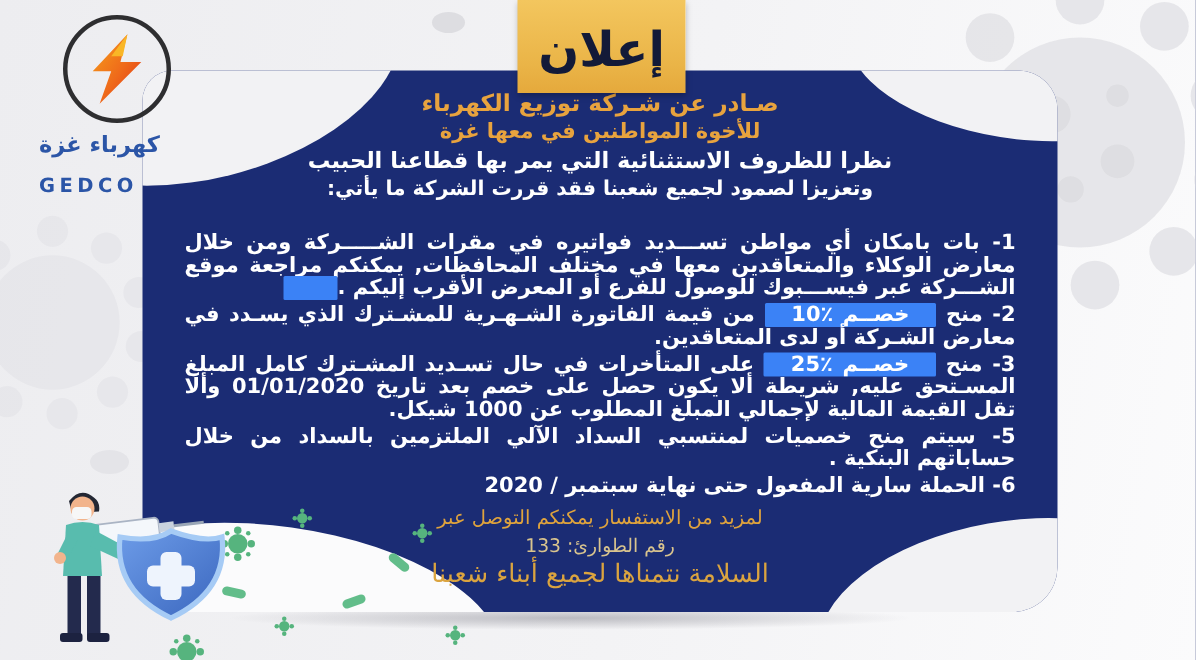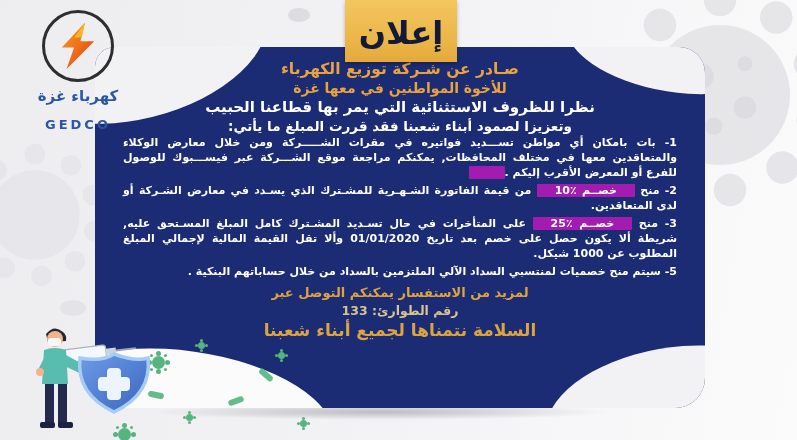--- a/index.html
+++ b/index.html
@@ -2,21 +2,21 @@
 <html lang="ar"><head>
 <meta charset="utf-8">
 <style>
   html,body{margin:0;padding:0;background:#e9e9ec;}
   .stage{position:relative;width:797px;height:440px;overflow:hidden;
          background:linear-gradient(100deg,#ededf0 0%,#f3f3f5 55%,#fbfbfc 100%);
          font-family:"DejaVu Sans",sans-serif;}
   
   .bg-virus{position:absolute;z-index:0;}
   
-  .logo{position:absolute;left:26px;top:10px;width:104px;text-align:center;z-index:5;}
+  .logo{position:absolute;left:26px;top:10px;width:104px;text-align:left;z-index:5;}
   .logo-circle{width:66px;height:66px;margin:0 auto;border:3px solid #2e2e30;border-radius:50%;
                display:flex;align-items:center;justify-content:center;background:transparent;}
   .logo-ar{color:#2b55a7;font-weight:bold;font-size:15px;margin-top:5px;}
   .logo-en{color:#2b55a7;font-weight:bold;font-size:13px;letter-spacing:3px;margin-top:12px;}
   
   .ribbon{position:absolute;left:345px;top:0;width:112px;height:62px;z-index:6;
           background:linear-gradient(180deg,#f3c65e 0%,#eab447 70%,#e5a93c 100%);
           display:flex;align-items:flex-end;justify-content:center;
           box-shadow:0 2px 4px rgba(0,0,0,.25);}
   .ribbon-text{color:#131a38;font-weight:bold;font-size:32px;line-height:1;padding-bottom:13px;}
@@ -29,25 +29,25 @@
   .wave.tl{left:-95px;top:-78px;width:270px;height:150px;transform:rotate(-14deg);}
   .wave.tr{right:-80px;top:-60px;width:220px;height:105px;transform:rotate(9deg);}
   .wave.br{right:-90px;bottom:-70px;width:250px;height:130px;transform:rotate(-10deg);}
   .wave.bl{left:-60px;bottom:-78px;width:300px;height:135px;background:#fbfbfc;transform:rotate(8deg);}
   .card-content{position:relative;z-index:2;direction:rtl;padding:12px 28px 0 28px;color:#fff;}
   .hdr{text-align:center;font-weight:bold;}
   .hdr .g1{color:#e8a33e;font-size:15.5px;line-height:20px;}
   .hdr .g2{color:#e8a33e;font-size:14px;line-height:19px;}
   .hdr .w1{color:#ffffff;font-size:15px;line-height:19px;}
   .hdr .w2{color:#ffffff;font-size:13.5px;line-height:18px;}
-  .items{margin-top:0;font-size:11px;font-weight:bold;line-height:15px;
+  .items{margin-top:20px;font-size:14px;font-weight:bold;line-height:15px;
          text-align:justify;text-align-last:right;}
   .item{margin-bottom:3px;}
-  .hl{background:#a21caf;color:#fff;padding:0 18px;border-radius:1px;}
-  .ftr{text-align:center;font-weight:bold;margin-top:5px;}
+  .hl{background:#3b82f6;color:#fff;padding:0 18px;border-radius:1px;}
+  .ftr{text-align:center;font-weight:normal;margin-top:5px;}
   .ftr .f1{color:#dfa33d;font-size:13px;line-height:18px;}
   .ftr .f2{color:#d9c48e;font-size:12.5px;line-height:17px;}
   .ftr .f3{color:#dba43f;font-size:17px;line-height:23px;}
   
   .gv{position:absolute;border-radius:50%;background:#56b47e;z-index:4;}
   .gv.lg{width:13px;height:13px;
      box-shadow:0 -9px 0 -4px #56b47e,9px 0 0 -4px #56b47e,0 9px 0 -4px #56b47e,-9px 0 0 -4px #56b47e,
                 7px -7px 0 -5px #56b47e,7px 7px 0 -5px #56b47e,-7px 7px 0 -5px #56b47e,-7px -7px 0 -5px #56b47e;}
   .gv.sm{width:7px;height:7px;
      box-shadow:0 -5px 0 -2px #56b47e,5px 0 0 -2px #56b47e,0 5px 0 -2px #56b47e,-5px 0 0 -2px #56b47e;}
@@ -127,28 +127,29 @@
     <div class="wave tl"></div>
     <div class="wave tr"></div>
     <div class="wave br"></div>
     <div class="wave bl"></div>
 
     <div class="card-content">
       <div class="hdr">
         <div class="g1">صـادر عن شـركة توزيع الكهرباء</div>
         <div class="g2">للأخوة المواطنين في معها غزة</div>
         <div class="w1">نظرا للظروف الاستثنائية التي يمر بها قطاعنا الحبيب</div>
-        <div class="w2">وتعزيزا لصمود أبناء شعبنا فقد قررت المبلغ ما يأتي:</div>
+        <div class="w2">وتعزيزا لصمود لجميع شعبنا فقد قررت الشركة ما يأتي:</div>
       </div>
 
       <div class="items">
         <div class="item"><span>1- بات بامكان أي مواطن تســـديد فواتيره في مقرات الشـــــركة ومن خلال معارض الوكلاء والمتعاقدين معها في مختلف المحافظات, يمكنكم مراجعة موقع الشـــركة عبر فيســـبوك للوصول للفرع أو المعرض الأقرب إليكم .</span><span class="hl"></span><span></span></div>
         <div class="item"><span>2- منح </span><span class="hl">خصــم ٪10</span><span> من قيمة الفاتورة الشـهـرية للمشـترك الذي يسـدد في معارض الشـركة أو لدى المتعاقدين.</span></div>
         <div class="item"><span>3- منح </span><span class="hl">خصــم ٪25</span><span> على المتأخرات في حال تسـديد المشـترك كامل المبلغ المسـتحق عليه, شريطة ألا يكون حصل على خصم بعد تاريخ 01/01/2020 وألا تقل القيمة المالية لإجمالي المبلغ المطلوب عن 1000 شيكل.</span></div>
         <div class="item"><span>5- سيتم منح خصميات لمنتسبي السداد الآلي الملتزمين بالسداد من خلال حساباتهم البنكية .</span><span></span></div>
+        <div class="item"><span>6- الحملة سارية المفعول حتى نهاية سبتمبر / 2020</span><span></span></div>
       </div>
 
       <div class="ftr">
         <div class="f1">لمزيد من الاستفسار يمكنكم التوصل عبر</div>
         <div class="f2">رقم الطوارئ: 133</div>
         <div class="f3">السلامة نتمناها لجميع أبناء شعبنا</div>
       </div>
     </div>
   </div>
 

